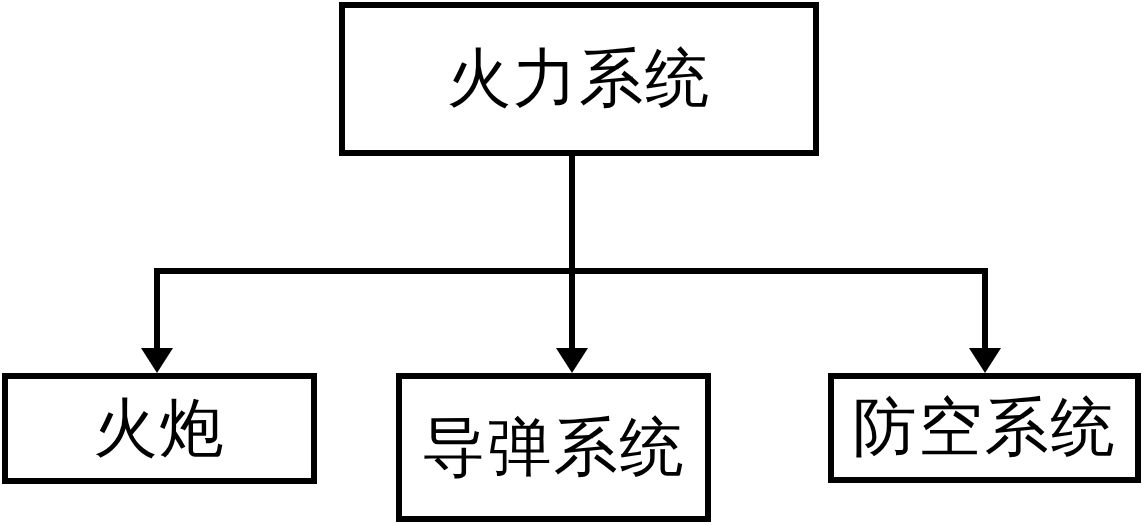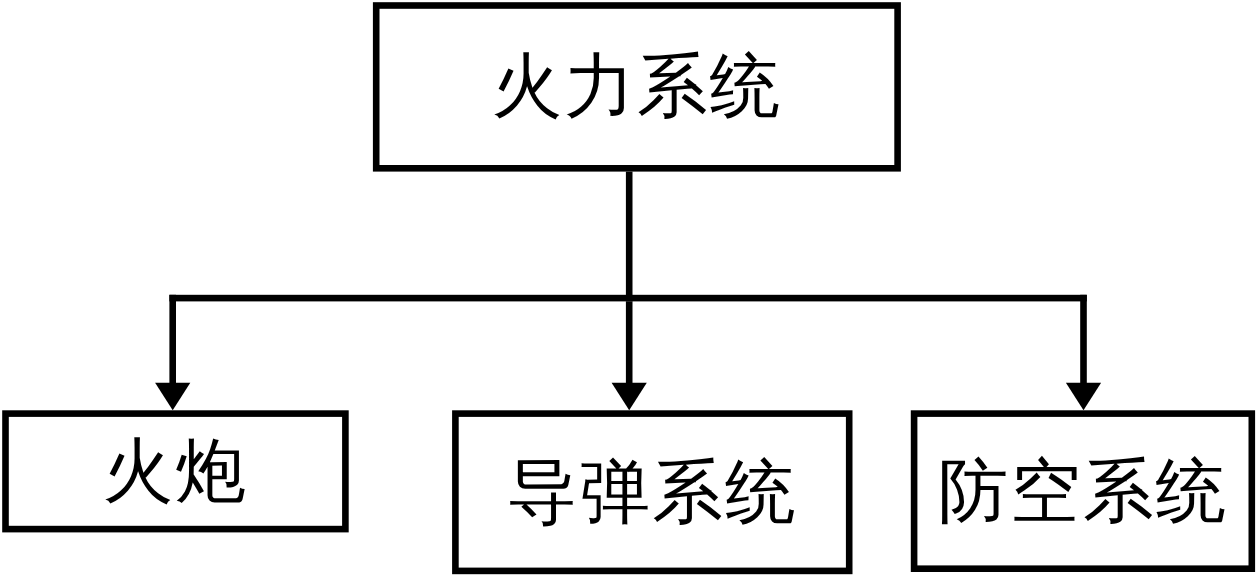--- a/index.html
+++ b/index.html
@@ -26,22 +26,22 @@
   }
   .node .label {
     font-size: 64px;
     line-height: 1;
     color: var(--text-color, #000000);
     letter-spacing: 2px;
     white-space: nowrap;
   }
   #node-root     { left: 339px; top: 2px;   width: 480px; height: 154px; }
   #node-child-0  { left: 2px;   top: 373px; width: 315px; height: 111px; }
-  #node-child-1  { left: 411px; top: 373px; width: 364px; height: 149px; }
-  #node-child-2  { left: 828px; top: 373px; width: 313px; height: 147px; }
+  #node-child-1  { left: 396px; top: 373px; width: 315px; height: 149px; }
+  #node-child-2  { left: 828px; top: 373px; width: 313px; height: 110px; }
 
   .line {
     position: absolute;
     background: var(--line-color, #000000);
   }
   #stem       { left: 569px; top: 156px; width: 6px;   height: 118px; }
   #bus        { left: 154px; top: 268px; width: 834px; height: 6px;   }
   #drop-left  { left: 154px; top: 268px; width: 6px;   height: 84px;  }
   #drop-mid   { left: 569px; top: 274px; width: 6px;   height: 78px;  }
   #drop-right { left: 982px; top: 268px; width: 6px;   height: 84px;  }

